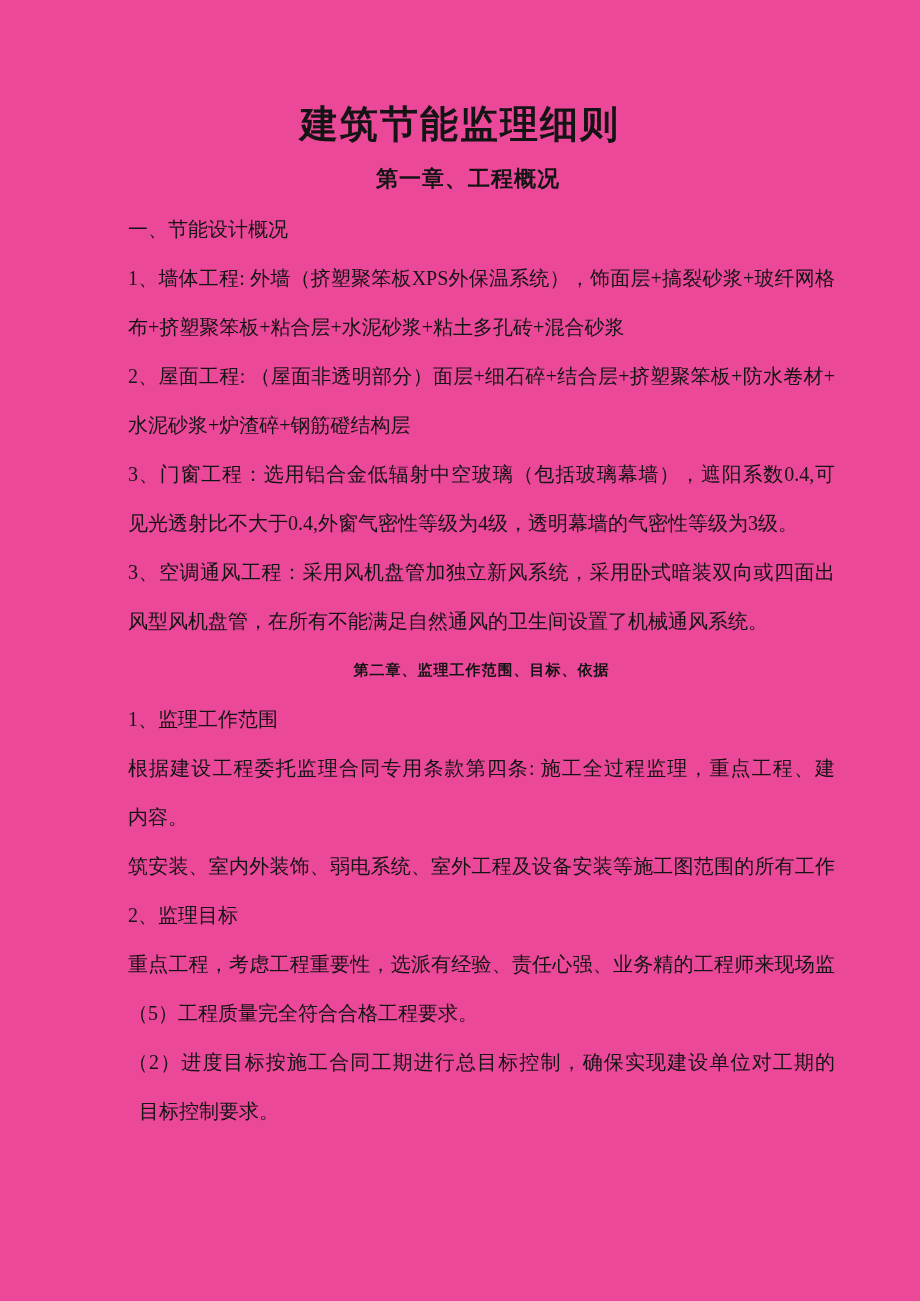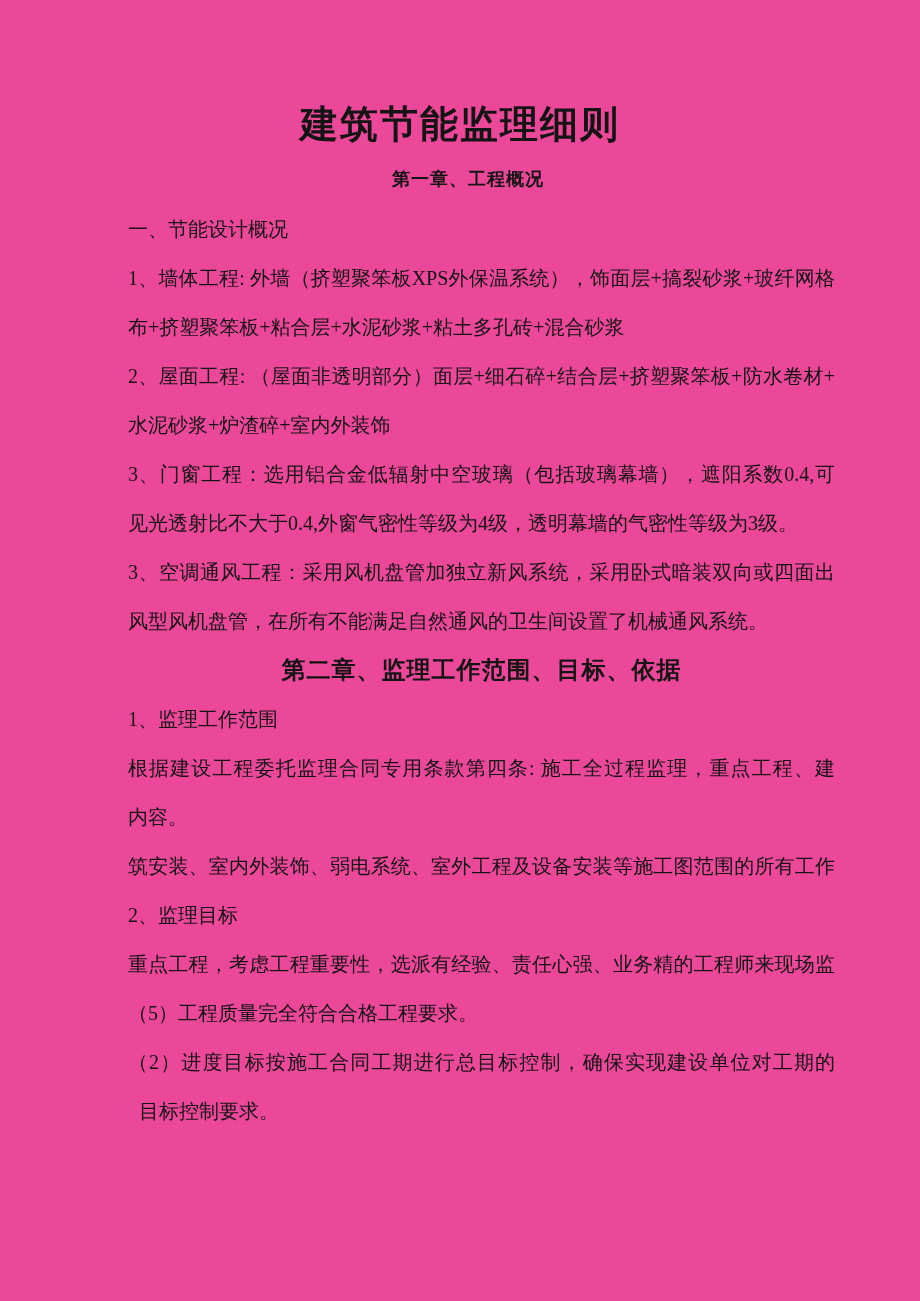--- a/index.html
+++ b/index.html
@@ -20,21 +20,21 @@
     margin: 0;
     padding-top: 96px;
     font-size: 38px;
     line-height: 56px;
     font-weight: bold;
     text-align: center;
     letter-spacing: 2px;
   }
   .chapter1-heading {
     margin: 6px 0 0 0;
-    font-size: 18px;
+    font-size: 22px;
     line-height: 42px;
     font-weight: bold;
     text-align: center;
     letter-spacing: 1px;
     padding-left: 16px;
   }
   .content {
     margin: 5px 8px 0 128px;
     width: 707px;
   }
@@ -47,21 +47,21 @@
   }
   
   .line.j {
     white-space: normal;
     text-align: justify;
     text-align-last: justify;
   }
   .line.center-heading {
     text-align: center;
     font-weight: bold;
-    font-size: 24px;
+    font-size: 15px;
     white-space: nowrap;
     letter-spacing: 1px;
   }
   .line.indent {
     padding-left: 11px;
   }
 </style>
 </head>
 <body>
 
@@ -72,21 +72,21 @@
   <h2 class="chapter1-heading">第一章、工程概况</h2>
 
   <div class="content">
 
     <div class="line">一、节能设计概况</div>
 
     <div class="line j">1、墙体工程: 外墙（挤塑聚笨板XPS外保温系统），饰面层+搞裂砂浆+玻纤网格</div>
     <div class="line">布+挤塑聚笨板+粘合层+水泥砂浆+粘土多孔砖+混合砂浆</div>
 
     <div class="line j">2、屋面工程: （屋面非透明部分）面层+细石碎+结合层+挤塑聚笨板+防水卷材+</div>
-    <div class="line">水泥砂浆+炉渣碎+室内外装饰</div>
+    <div class="line">水泥砂浆+炉渣碎+钢筋磴结构层</div>
 
     <div class="line j">3、门窗工程：选用铝合金低辐射中空玻璃（包括玻璃幕墙），遮阳系数0.4,可</div>
     <div class="line">见光透射比不大于0.4,外窗气密性等级为4级，透明幕墙的气密性等级为3级。</div>
 
     <div class="line j">3、空调通风工程：采用风机盘管加独立新风系统，采用卧式暗装双向或四面出</div>
     <div class="line">风型风机盘管，在所有不能满足自然通风的卫生间设置了机械通风系统。</div>
 
     <div class="line center-heading">第二章、监理工作范围、目标、依据</div>
 
     <div class="line">1、监理工作范围</div>

